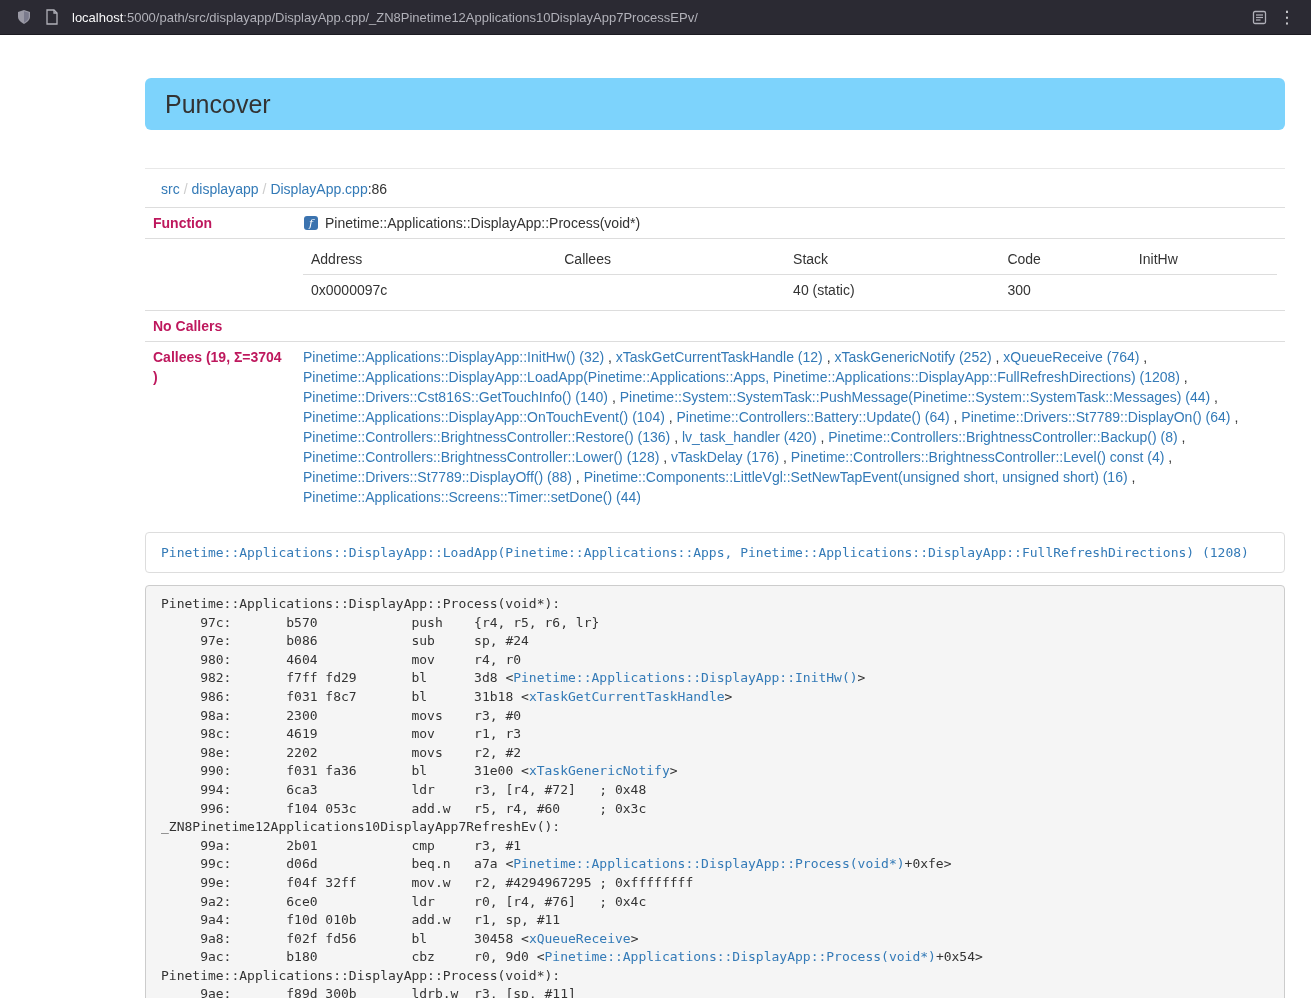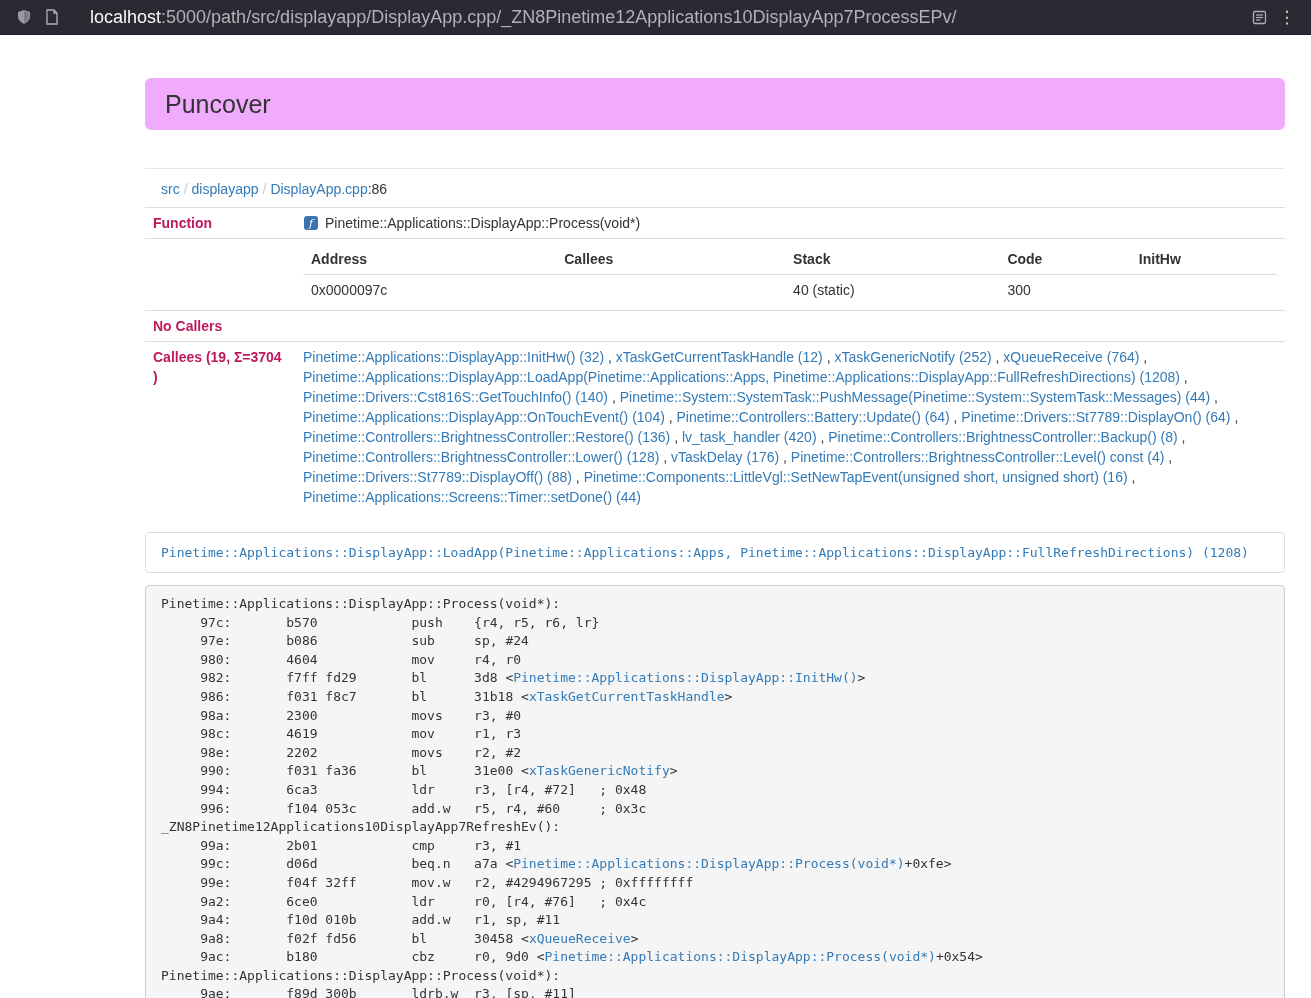--- a/index.html
+++ b/index.html
@@ -11,31 +11,31 @@
     font-size:14px; color:#333;
   }
 
   
   .browser-bar {
     height:35px; background:#2b2a33; border-bottom:1px solid #1c1b22;
     display:flex; align-items:center; padding:0 10px;
   }
   .browser-bar .icon-btn { display:flex; align-items:center; justify-content:center;
     width:28px; height:28px; border-radius:3px; flex:0 0 auto; }
-  .url-text { margin-left:24px; font-size:18px; white-space:nowrap; overflow:hidden;
+  .url-text { margin-left:6px; font-size:13px; white-space:nowrap; overflow:hidden;
     flex:1 1 auto; color:#b1b1b9; }
   .url-text .host { color:#f9f9fa; }
   .menu-dots { color:#d7d7db; font-size:17px; line-height:1; padding:0 4px; }
 
   
   .page { margin-left:145px; width:1140px; }
 
   .jumbotron {
     margin-top:43px; margin-bottom:38px;
-    background:#f0abfc; border-radius:6px;
+    background:#7dd3fc; border-radius:6px;
     padding:12px 20px;
   }
   .jumbotron h1 { margin:0; font-size:25px; font-weight:500; color:#333; line-height:28px; }
 
   hr.sep { border:0; border-top:1px solid #e8e8e8; margin:0 0 10px 0; }
 
   .breadcrumb { margin:2px 0 8px 16px; font-size:14px; line-height:20px; }
   .bc-sep { color:#ccc; padding:0 4px; }
   .bc-suffix { color:#333; }
 
@@ -46,21 +46,21 @@
   table.main > tbody > tr > td {
     border-top:1px solid #ddd; padding:5px 8px;
     text-align:left; vertical-align:top; line-height:20px;
   }
   table.main > tbody > tr > th { width:150px; font-weight:bold; color:#be185d; }
   .fn-cell { display:flex; align-items:flex-start; }
   .fn-icon { width:16px; height:16px; margin-right:6px; margin-top:2px; flex:0 0 auto; }
 
   table.inner { width:100%; border-collapse:collapse; }
   table.inner th, table.inner td { text-align:left; padding:5px 8px; line-height:20px; }
-  table.inner thead th { font-weight:bold; border-bottom:1px solid #ddd; }
+  table.inner thead th { font-weight:normal; border-bottom:1px solid #ddd; }
   .col-address { width:26%; } .col-remarks { width:23.5%; }
   .col-stack { width:22%;margin-left:44px; } .col-code { width:13.5%; } .col-static { width:15%; }
 
   .callees { line-height:20px; }
 
   .highlight-box {
     margin-top:20px; border:1px solid #ddd; border-radius:4px;
     background:#fff; padding:10px 15px;
     font-family:"DejaVu Sans Mono", monospace; font-size:13px; line-height:19px;
   }

